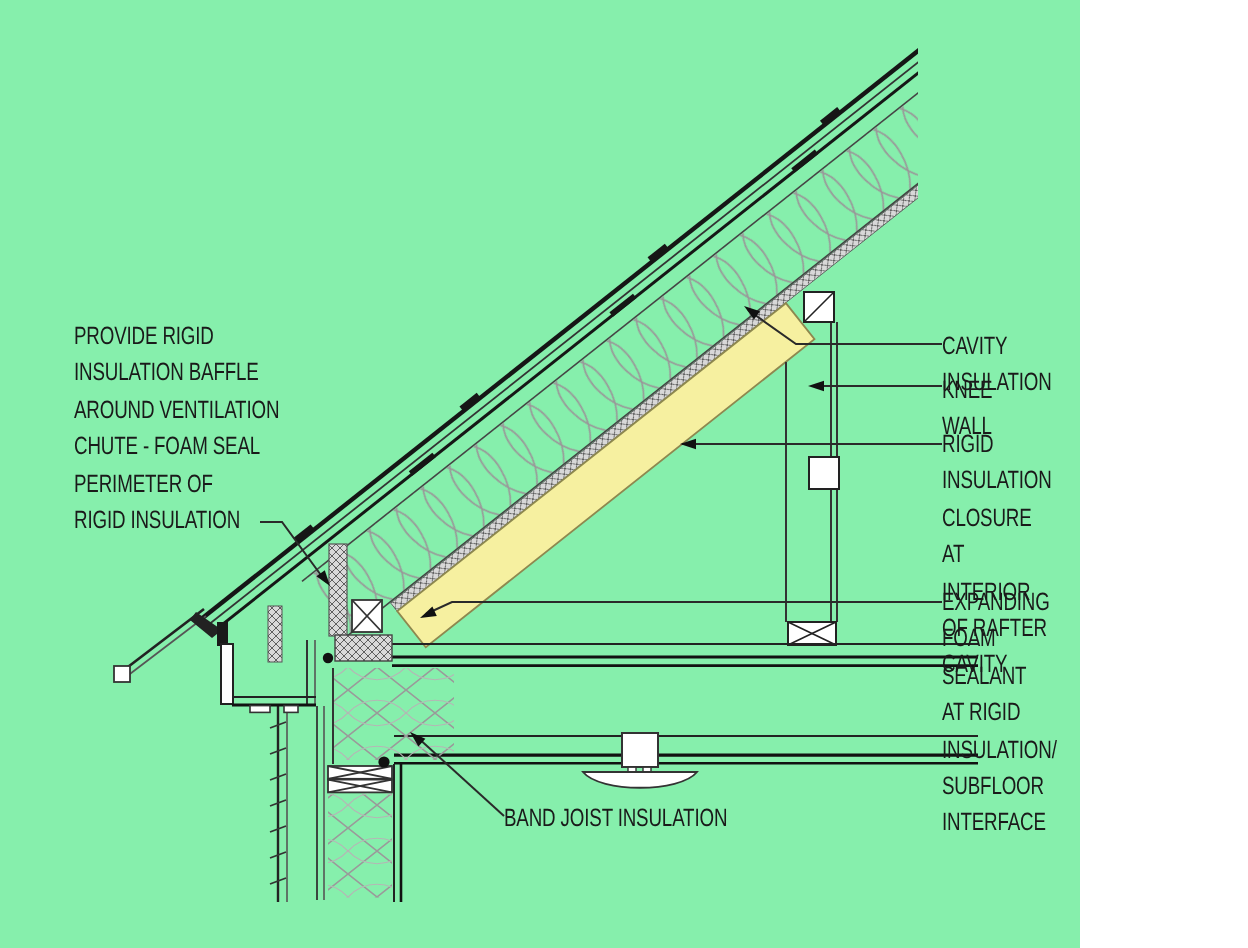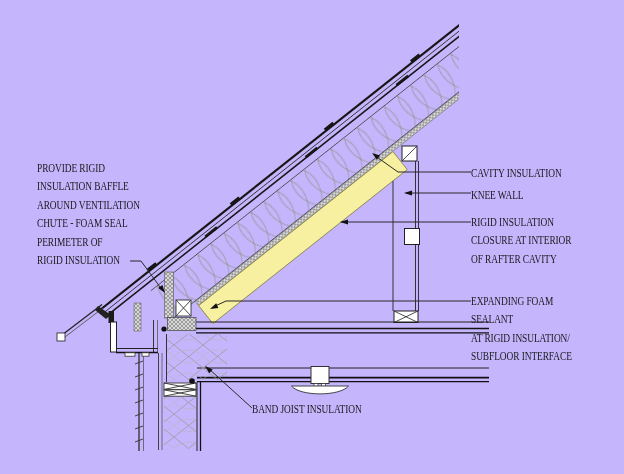--- a/index.html
+++ b/index.html
@@ -1,17 +1,17 @@
 <!DOCTYPE html>
 <html><head>
 <meta charset="utf-8">
 <style>
   html,body{margin:0;padding:0;background:#ffffff;}
-  #stage{position:relative;width:624px;height:474px;background:#c4b5fd;overflow:hidden;
-         font-family:Liberation Serif, serif;}
+  #stage{position:relative;width:540px;height:474px;background:#86efac;overflow:hidden;
+         font-family:Liberation Sans, sans-serif;}
   #drawing{position:absolute;left:0;top:0;}
   .label{position:absolute;color:#1a1a1a;font-size:12.5px;line-height:18.4px;
          white-space:pre-line;letter-spacing:-0.1px;transform:scaleX(0.75);
          transform-origin:0 0;}
 </style>
 </head>
 <body>
 
 <div id="stage">
 

